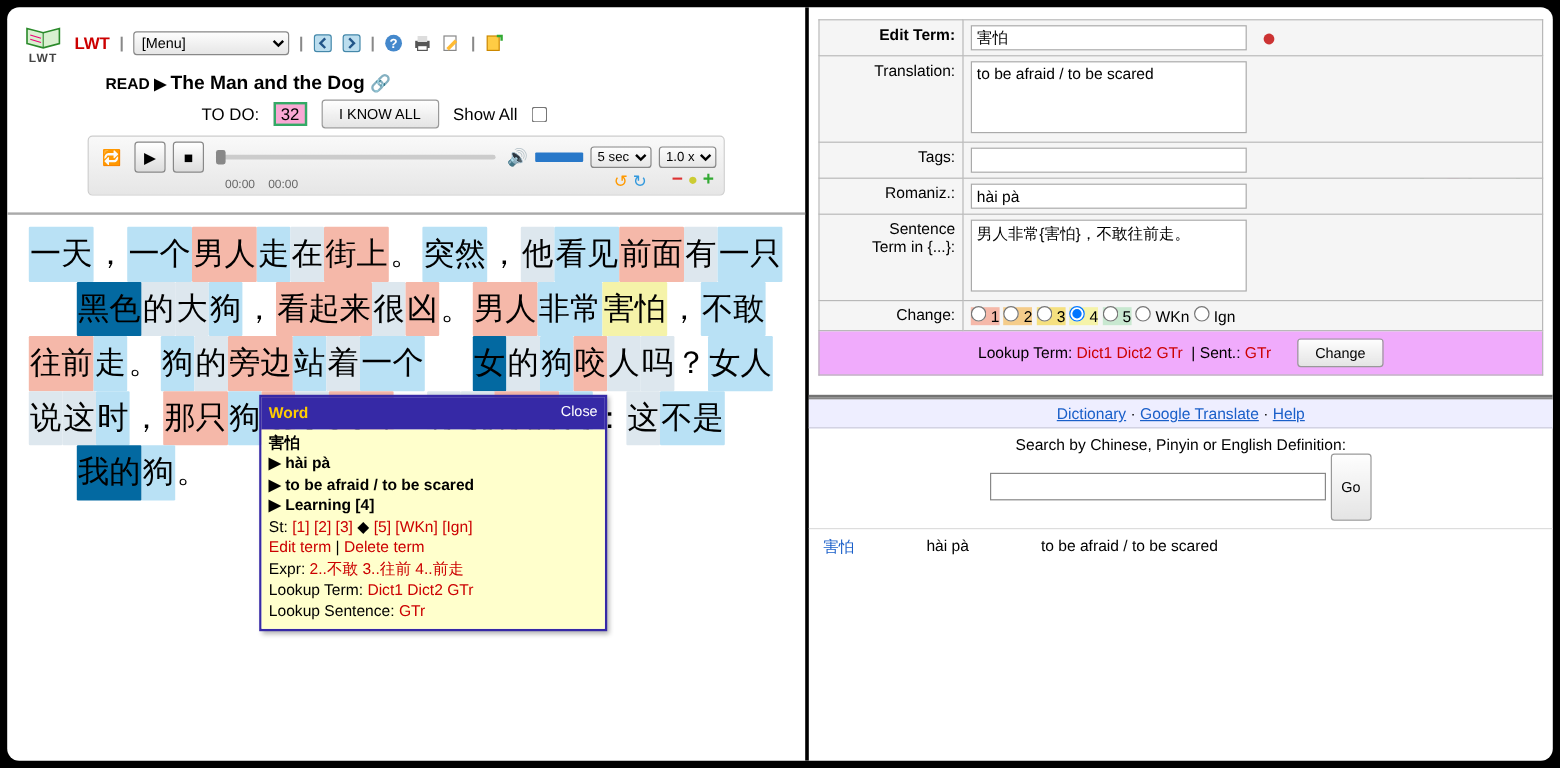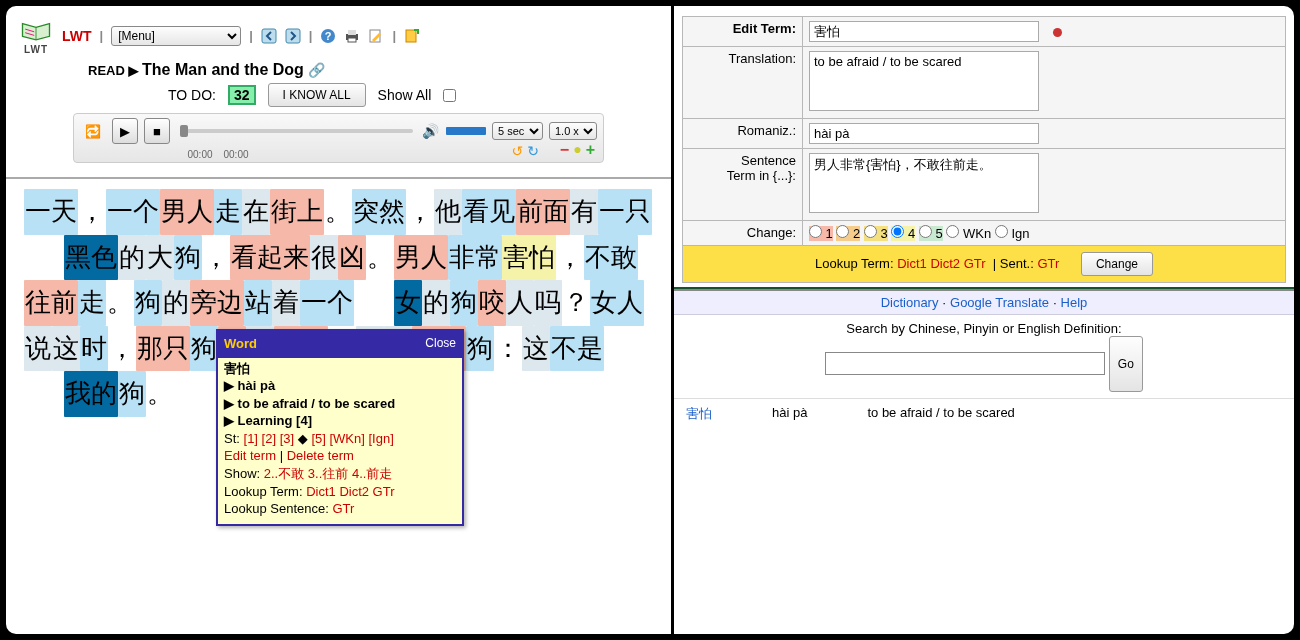--- a/index.html
+++ b/index.html
@@ -12,60 +12,60 @@
 .logo { display: flex; flex-direction: column; align-items: center; font-size: 10px; font-weight: bold; letter-spacing: 1px; color: #444; }
 .logo svg { width: 36px; height: 28px; }
 .brand { color: #c00; font-weight: bold; font-size: 14px; }
 .sep { color: #888; font-weight: bold; }
 select.menu { font-size: 12px; padding: 1px 2px; width: 130px; border: 1px solid #888; background: linear-gradient(#fdfdfd,#e6e6e6); border-radius: 3px; }
 .icon { width: 16px; height: 16px; display: inline-block; cursor: pointer; }
 .title-row { margin: 6px 0 2px 70px; font-weight: bold; font-size: 16px; }
 .title-row .play { font-size: 13px; }
 .clip { color: #888; font-size: 14px; }
 .todo-row { margin: 4px 0 6px 150px; display: flex; align-items: center; gap: 12px; font-size: 14px; }
-.todo-count { border: 2px solid #3a6; padding: 0 4px; font-weight: bold; background: #86efac; }
+.todo-count { border: 2px solid #3a6; padding: 0 4px; font-weight: normal; background: #f9a8d4; }
 .btn { background: linear-gradient(#fefefe,#e4e4e4); border: 1px solid #999; border-radius: 3px; padding: 4px 14px; font-size: 12px; cursor: pointer; text-align: right; }
 .player { margin: 4px 55px 10px; border: 1px solid #ccc; background: linear-gradient(#f9f9f9,#e6e6e6); border-radius: 4px; padding: 4px 6px; display: flex; align-items: center; gap: 6px; }
 .pbtn { width: 26px; height: 26px; border: 1px solid #888; border-radius: 3px; background: linear-gradient(#fff,#ddd); display: flex; align-items: center; justify-content: center; cursor: pointer; }
 .slider { flex: 1; height: 4px; background: #ccc; border-radius: 2px; position: relative; margin: 0 4px; }
 .slider::after{content:"";position:absolute;left:0;top:-4px;width:8px;height:12px;background:#888;border-radius:2px;}
 .time { font-size: 10px; color: #666; width: 36px; text-align: center; }
 .vol { display:flex; align-items:center; gap:2px;}
 .volbar{width:40px;height:8px;background:#2878c9;border-radius:1px;}
 .selsm{font-size:11px;padding:1px;border:1px solid #888;border-radius:3px;background:linear-gradient(#fdfdfd,#e6e6e6);}
 .reload-row{position:absolute;right:64px;bottom:3px;display:flex;gap:4px;}
 .pm-row{position:absolute;right:8px;bottom:3px;display:flex;gap:4px;}
 .reader { flex: 1; padding: 10px 18px; font-size: 26px; line-height: 1.75; overflow: auto; position: relative; }
 .w { display: inline-block; padding: 0 1px; cursor: pointer; border-radius: 1px; }
 .s1 { background: #f5b8a9; }
 .s3 { background: #0369a1; margin-left: 40px; }
 .s4 { background: #f5f3a9; }
 .s5 { background: #b9e1f5; }
 .known { background: #dde7ee; }
-.popup { position: absolute; top: 150px; left: 210px; width: 248px; border: 2px solid #3629a6; font-size: 13px; box-shadow: 2px 2px 4px rgba(0,0,0,0.3); z-index: 10; }
+.popup { position: absolute; top: 150px; left: 210px; width: 290px; border: 2px solid #3629a6; font-size: 13px; box-shadow: 2px 2px 4px rgba(0,0,0,0.3); z-index: 10; }
 .popup-hdr { background: #3629a6; color: #fc0; font-weight: bold; padding: 2px 6px; display: flex; justify-content: space-between; }
 .popup-hdr .close { color: #fff; font-weight: normal; font-size: 12px; cursor: pointer; margin-left: 24px; }
 .popup-body { background: #ffffcc; padding: 2px 6px 6px; line-height: 1.35; }
 .popup-body b { font-weight: bold; }
 .lnk { color: #c00; cursor: pointer; }
-.term-form { padding: 10px 8px 4px; border-bottom: 2px solid #14532d; }
+.term-form { padding: 10px 8px 16px; border-bottom: 2px solid #737373; }
 .form-tbl { width: 100%; border-collapse: collapse; border: 1px solid #b8b8b8; position: relative; }
 .form-tbl td { border: 1px solid #b8b8b8; padding: 4px 6px; vertical-align: top; background: #f5f5f5; }
 .form-tbl td.lbl { text-align: right; width: 120px; font-size: 13px; white-space: nowrap; }
 .form-tbl input[type=text], .form-tbl textarea { width: 230px; border: 1px solid #aaa; padding: 2px 4px; font-size: 13px; font-family: inherit; }
 .form-tbl textarea { height: 60px; resize: none; }
 .reddot{display:inline-block;width:9px;height:9px;border-radius:50%;background:#c33;vertical-align:middle;margin-left:14px;}
 .st1{background:#f5b8a9;} .st2{background:#f5cc8a;} .st3{background:#f5e07f;} .st4{background:#f5f3a9;} .st5{background:#c8e8d0;}
-.lookup-row{text-align:center;padding:6px;background:#fde047;border:1px solid #b8b8b8;border-top:none;}
+.lookup-row{text-align:center;padding:6px;background:#f0abfc;border:1px solid #b8b8b8;border-top:none;}
 .right-logo { position: absolute; right: 14px; top: 100px; text-align: center; }
 .right-logo .ltxt{font-size:38px;letter-spacing:6px;color:#555;font-weight:300;}
 .sentences { padding: 8px 10px; font-size: 13px; border-bottom: 2px solid #aaa; }
 .sentences .greenchk{display:inline-block;width:14px;height:14px;background:#2a2;border-radius:2px;color:#fff;font-size:11px;text-align:center;line-height:14px;}
 .dict-bar { padding: 4px; text-align: center; background: #eef; font-size: 13px; border-bottom: 1px solid #ccd; }
-.dict-bar a { color: #1a5fc9; cursor: pointer; }
+.dict-bar a { color: #1a5fc9; text-decoration: underline; cursor: pointer; }
 .search-row { text-align: center; padding: 6px; font-size: 13px; }
 .search-row input { width: 280px; border: 1px solid #888; padding: 3px; }
 .result-row { padding: 6px 12px; font-size: 13px; border-top:1px solid #ddd; display:flex; gap:60px;}
 .result-row .term{color:#1a5fc9;}
 </style>
 </head>
 <body>
 
 <div class="frame">
   <div class="left-pane">
@@ -154,21 +154,21 @@
             <span>Word</span>
             <span class="close">Close</span>
           </div>
         <div class="popup-body">
           <b>害怕</b><br>
           <b>▶ hài pà</b><br>
           <b>▶ to be afraid / to be scared</b><br>
           <b>▶ Learning [4]</b><br>
           <span>St:</span> <span class="lnk">[1] [2] [3]</span> <span>◆</span> <span class="lnk">[5] [WKn] [Ign]</span><br>
           <span class="lnk">Edit term</span> | <span class="lnk">Delete term</span><br>
-          <span>Show:</span> <span class="lnk">2..不敢 3..往前 4..前走</span><br>
+          <span>Expr:</span> <span class="lnk">2..不敢 3..往前 4..前走</span><br>
           <span>Lookup Term:</span> <span class="lnk">Dict1 Dict2 GTr</span><br>
           <span>Lookup Sentence:</span> <span class="lnk">GTr</span>
         </div>
       </div>
     </div>
   </div>
 
   <div class="right-pane">
     <div class="term-form" style="position:relative;">
       <div class="right-logo">
@@ -181,20 +181,24 @@
       </div>
       <table class="form-tbl">
         <tbody>
             <tr>
               <td class="lbl"><b>Edit Term:</b></td>
             <td><input type="text" value="害怕" style=""><span class="reddot"></span></td>
             </tr>
         <tr>
               <td class="lbl">Translation:</td>
             <td><textarea style="">to be afraid / to be scared</textarea></td>
+            </tr>
+        <tr>
+              <td class="lbl">Tags:</td>
+            <td><input type="text" value="" style=""></td>
             </tr>
         <tr>
               <td class="lbl">Romaniz.:</td>
             <td><input type="text" value="hài pà" style=""></td>
             </tr>
         <tr>
               <td class="lbl" style="white-space:pre-line;">Sentence
 Term in {...}:</td>
             <td><textarea style="">男人非常{害怕}，不敢往前走。</textarea></td>
             </tr>

